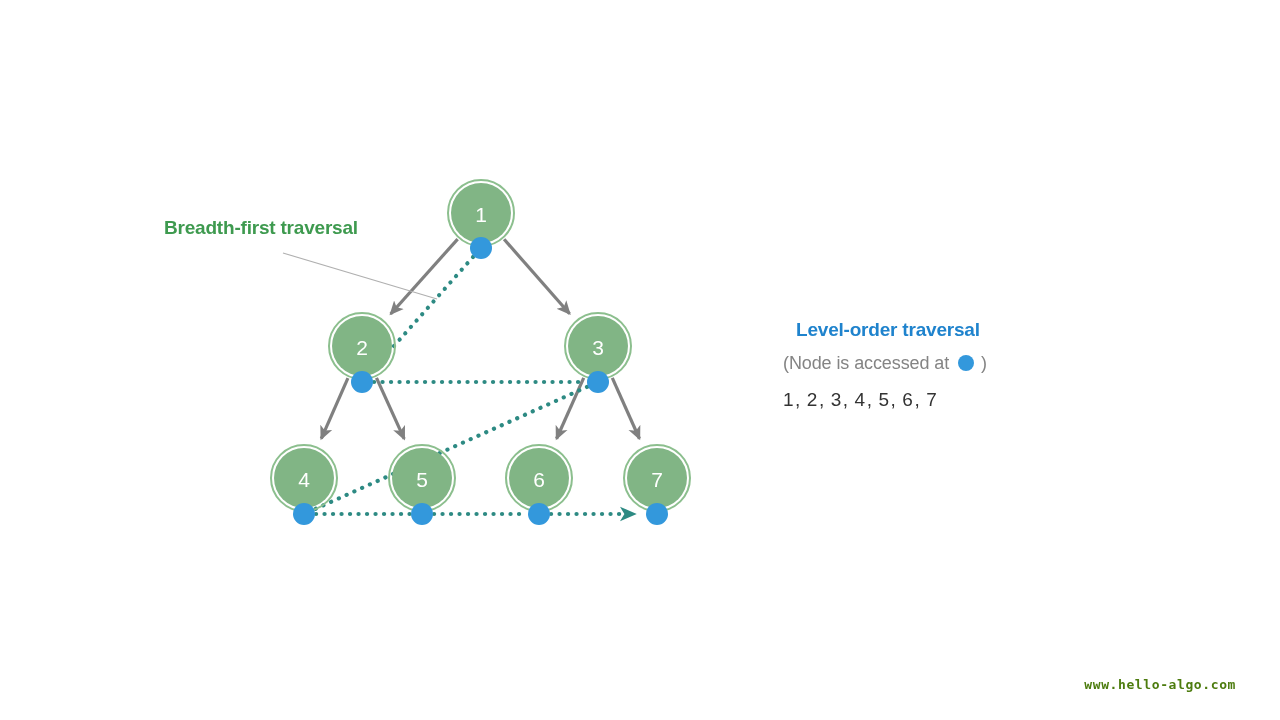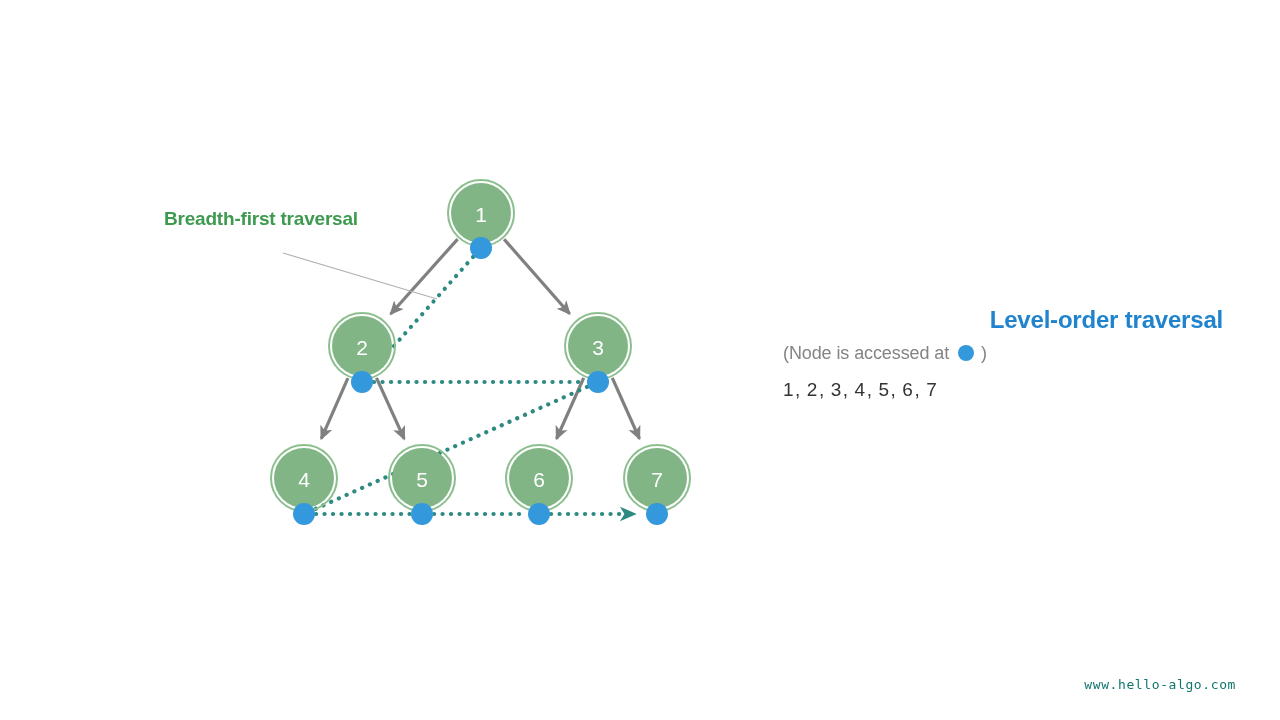--- a/index.html
+++ b/index.html
@@ -25,43 +25,42 @@
     left: 0;
     top: 0;
     width: 1280px;
     height: 720px;
   }
 
   
   .bfs-label {
     position: absolute;
     left: 164px;
-    top: 208px;
+    top: 217px;
     font-size: 19px;
     font-weight: bold;
     color: #3e9a4f;
     letter-spacing: -0.2px;
     white-space: nowrap;
   }
 
   
   .right-panel {
     position: absolute;
     left: 783px;
     top: 306px;
     width: 440px;
   }
   .panel-title {
-    font-size: 24px;
+    font-size: 19px;
     font-weight: bold;
     color: #1f83cd;
     letter-spacing: -0.2px;
     white-space: nowrap;
-    margin: 0;
-    text-align: right;
+    margin: 13px;
   }
   .panel-note {
     margin-top: 10px;
     font-size: 18px;
     color: #848484;
     white-space: nowrap;
     display: flex;
     align-items: center;
     line-height: 1;
   }
@@ -84,23 +83,24 @@
   }
   .panel-seq .sep { padding: 0 6px 0 1px; }
 
   
   .watermark {
     position: absolute;
     right: 44px;
     bottom: 28px;
     font-family: "DejaVu Sans Mono", "Liberation Mono", monospace;
     font-size: 13px;
-    color: #0f766e;
+    color: #4d7c0f;
     letter-spacing: 0.6px;
     white-space: nowrap;
+    font-weight: bold;
   }
 
   
   .node-value {
     font-family: "Liberation Sans", sans-serif;
     font-size: 21px;
     fill: #ffffff;
     text-anchor: middle;
     dominant-baseline: central;
   }

